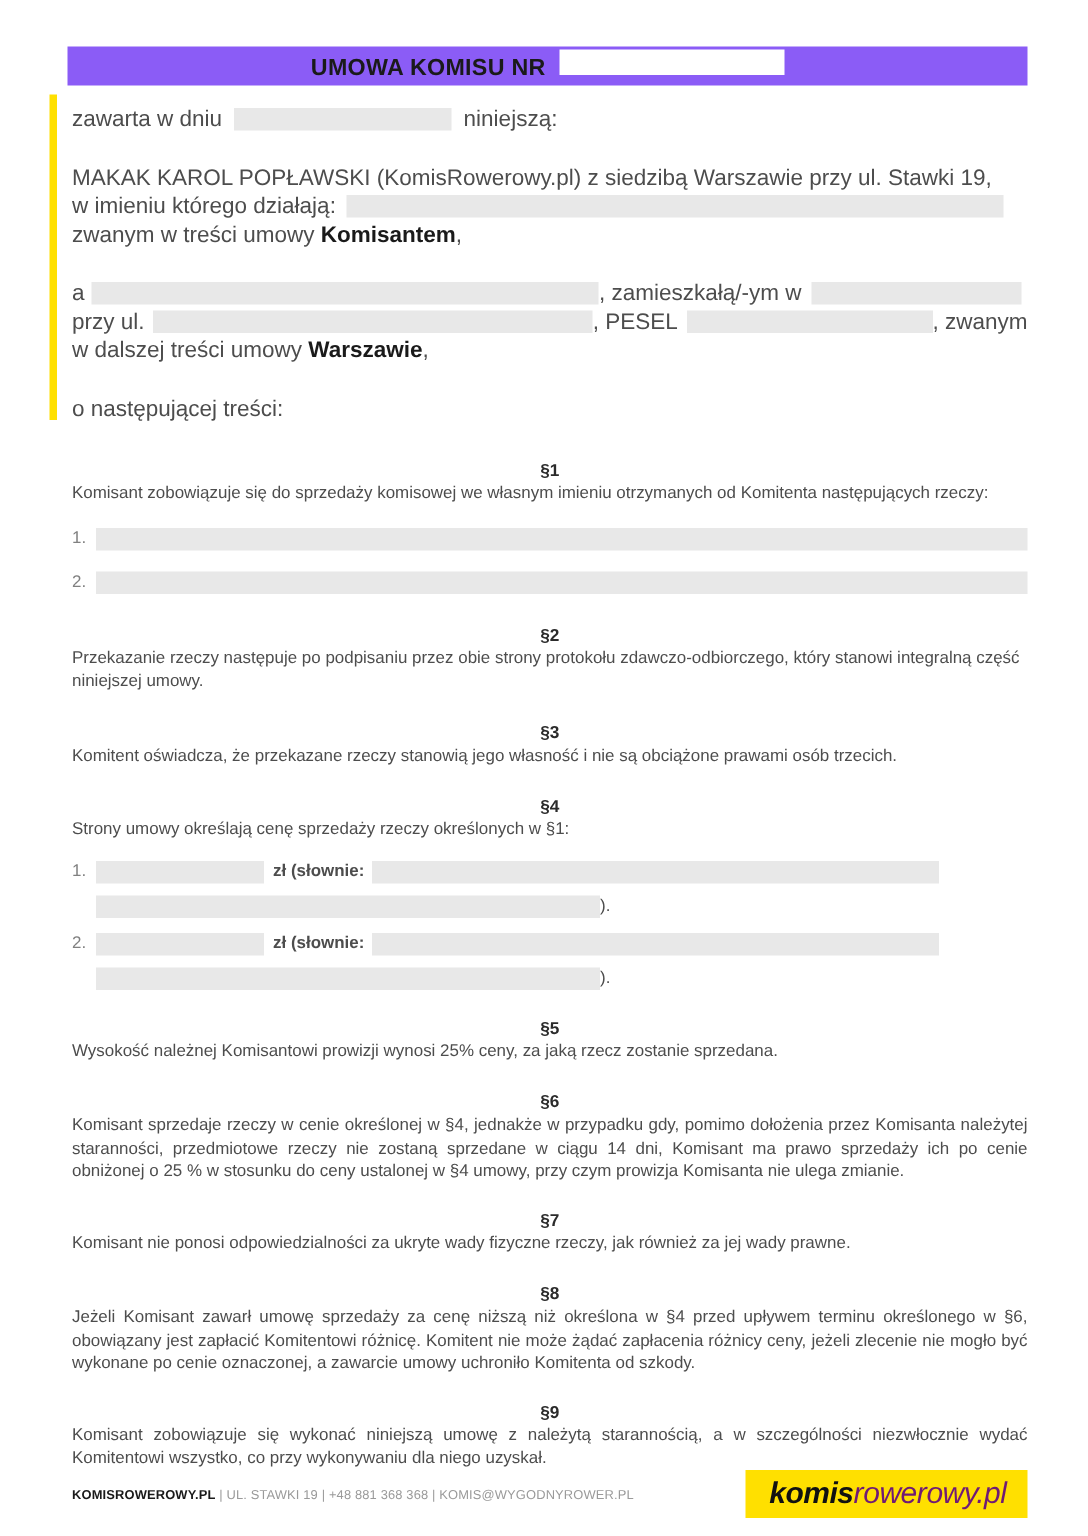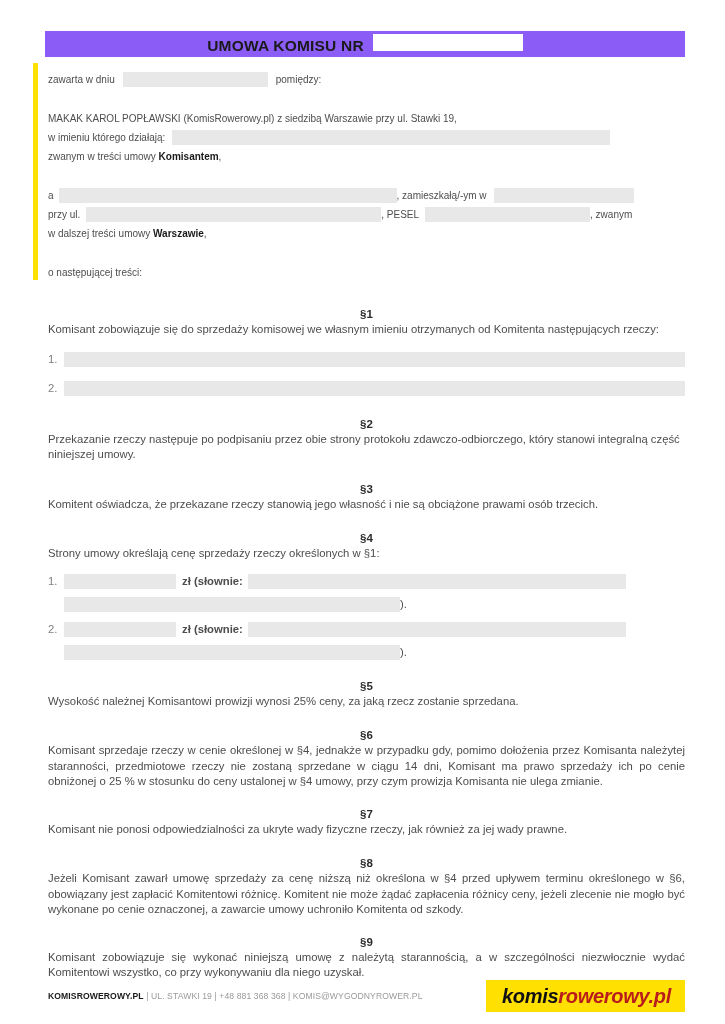--- a/index.html
+++ b/index.html
@@ -59,21 +59,21 @@
   }
 
   
   .content {
     position: absolute;
     left: 48px;
     top: 62px;
     width: 637px;
   }
   .line {
-    font-size: 10px;
+    font-size: 15px;
     line-height: 19px;
     color: #4d4d4d;
     display: flex;
     align-items: center;
     white-space: nowrap;
   }
 
   .fld {
     background: #e8e8e8;
     height: 15px;
@@ -149,21 +149,21 @@
     padding: 0 14px 0 16px;
     margin-right: 0px;
   }
   .logo span {
     font-style: italic;
     font-size: 20px;
     line-height: 20px;
     letter-spacing: -0.3px;
   }
   .logo .k { color: #111111; font-weight: bold; }
-  .logo .r { color: #b91c1c; font-weight: bold; }
+  .logo .r { color: #701a75; font-weight: normal; }
 </style>
 </head>
 <body>
 
 <div class="page">
 
   <div class="header-bar">
     <div class="header-title">
       <span>UMOWA KOMISU NR</span><span class="header-field"></span>
     </div>
@@ -171,21 +171,21 @@
 
   <div class="left-accent"></div>
 
   <div class="content">
 
     <div class="gap-8"></div>
 
     <div class="line">
       <span>zawarta w dniu</span>
       <span class="fld" style="width:145px; margin:0 8px;"></span>
-      <span>pomiędzy:</span>
+      <span>niniejszą:</span>
     </div>
 
     <div class="gap-20"></div>
 
     <div class="line">
       <span>MAKAK KAROL POPŁAWSKI (KomisRowerowy.pl) z siedzibą Warszawie przy ul. Stawki 19,</span>
     </div>
 
     <div class="line">
       <span>w imieniu którego działają:</span>

